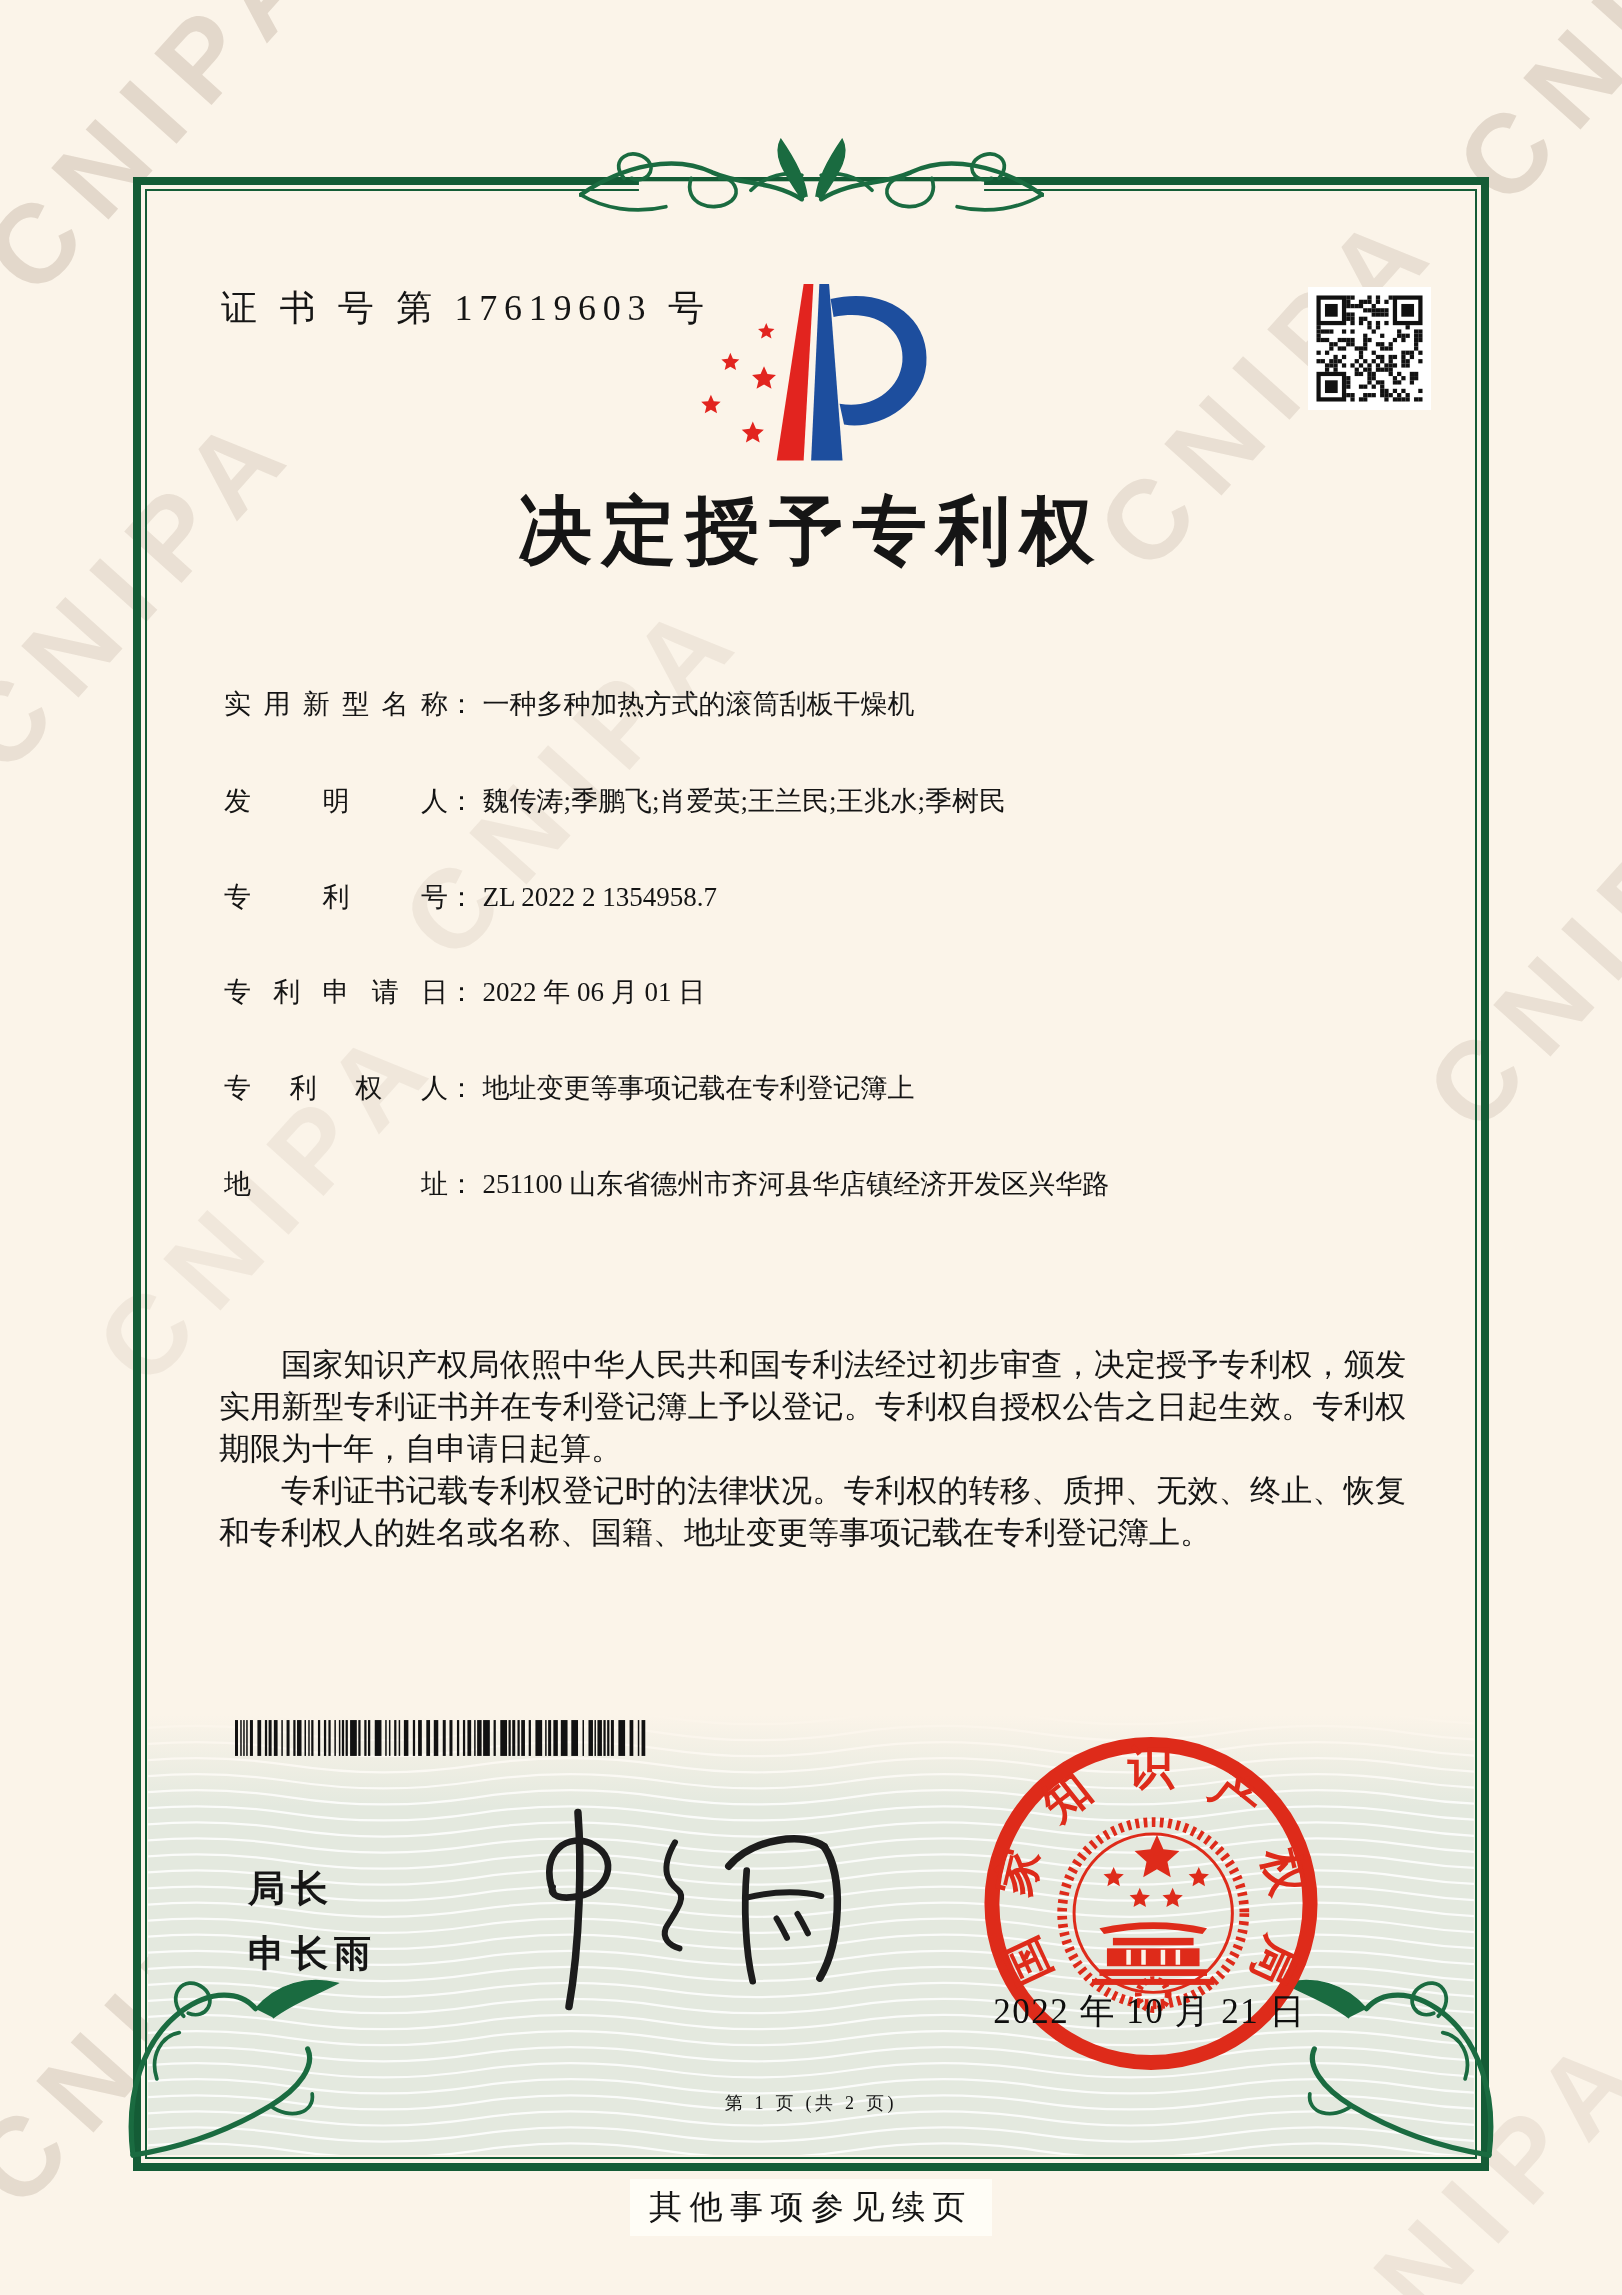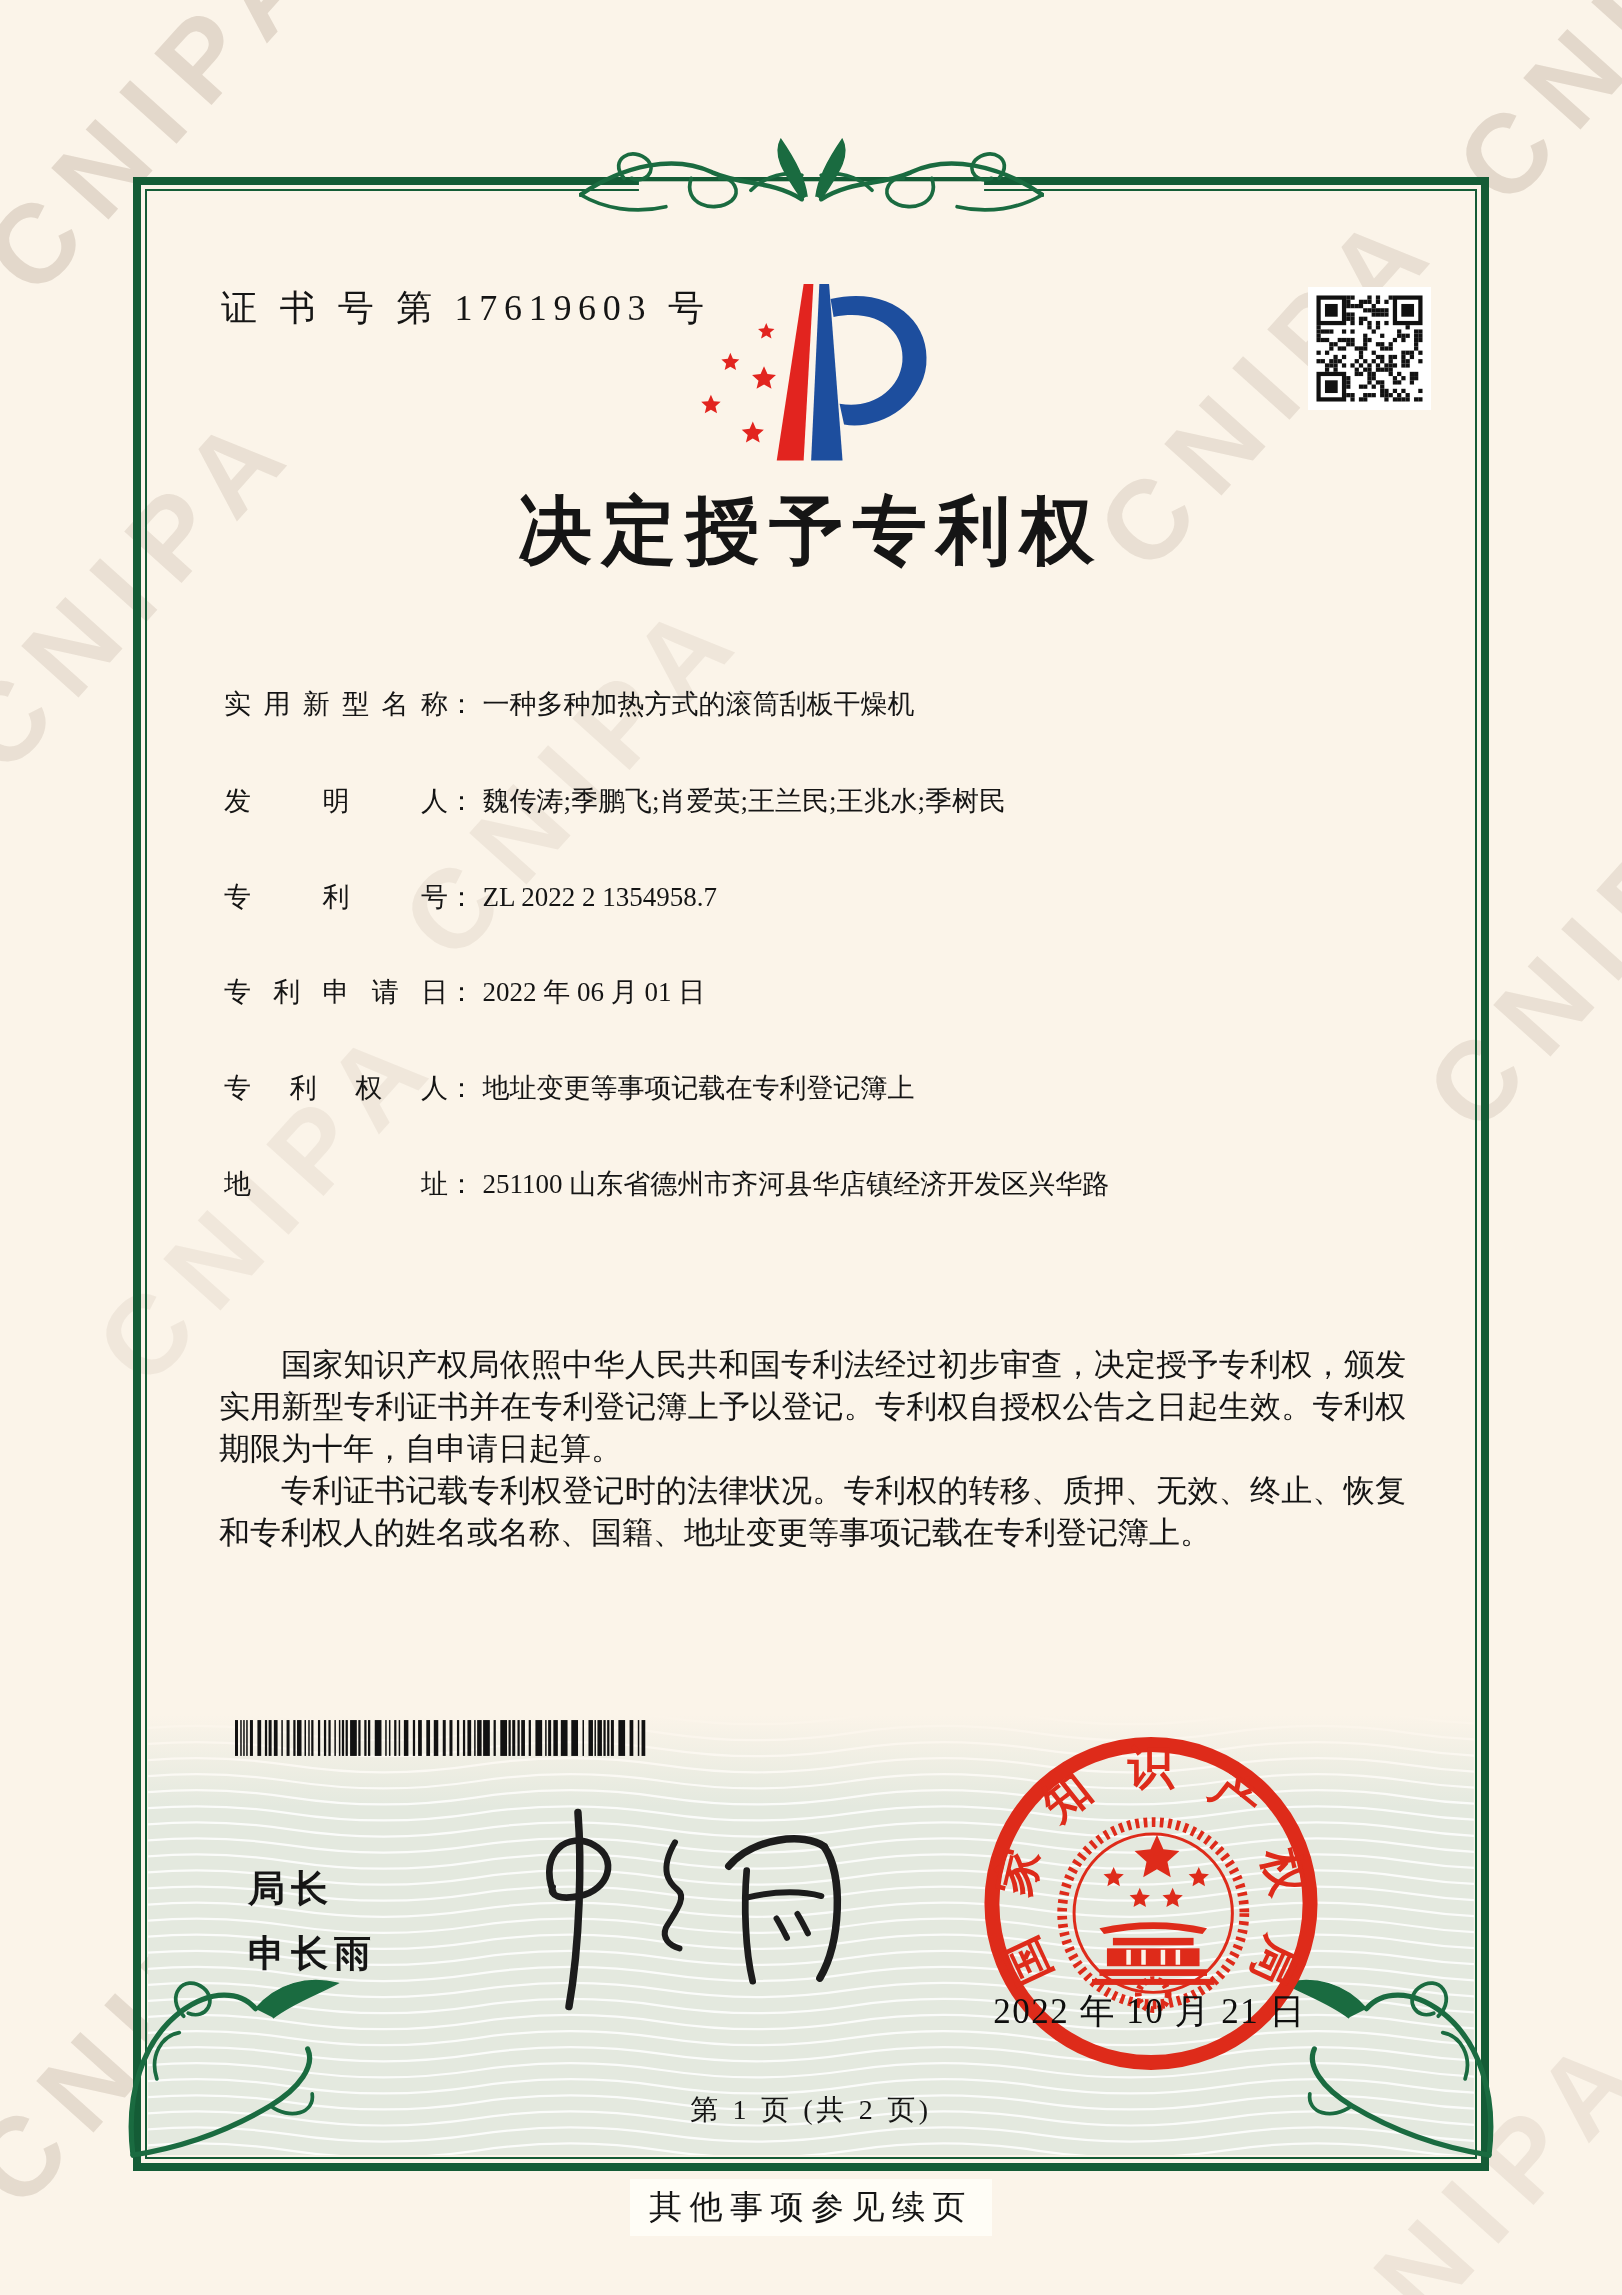--- a/index.html
+++ b/index.html
@@ -45,21 +45,21 @@
             background:linear-gradient(#fbf4e9 18%,rgba(251,244,233,0));}
   .barcode{position:absolute;left:235px;top:1720px;}
   .director-label{position:absolute;left:248px;top:1864px;font-family:"Liberation Sans","DejaVu Sans",sans-serif;
             font-weight:600;font-size:37px;letter-spacing:6px;}
   .director-name{position:absolute;left:248px;top:1929px;font-family:"Liberation Sans","DejaVu Sans",sans-serif;
             font-weight:600;font-size:37px;letter-spacing:6px;}
   .signature{position:absolute;left:482px;top:1799px;}
   .seal{position:absolute;left:974px;top:1728px;}
   .seal-date{position:absolute;left:974px;top:1988px;width:351px;text-align:center;font-size:35px;
              letter-spacing:1.5px;color:#0e0e0e;}
-  .page-info{position:absolute;left:0;top:2091px;width:100%;text-align:center;font-size:28px;letter-spacing:3.7px;}
+  .page-info{position:absolute;left:0;top:2091px;width:100%;text-align:center;font-size:18px;letter-spacing:3.7px;}
   .footer-note{position:absolute;left:0;top:2179px;width:100%;text-align:center;}
   .footer-note span{display:inline-block;background:#fffdf6;padding:6px 19.4px;font-size:33px;letter-spacing:7.5px;}
 </style>
 </head>
 <body>
 
 <div class="page">
 
   <div class="wm">CNIPA</div>
   <div class="wm">CNIPA</div>

